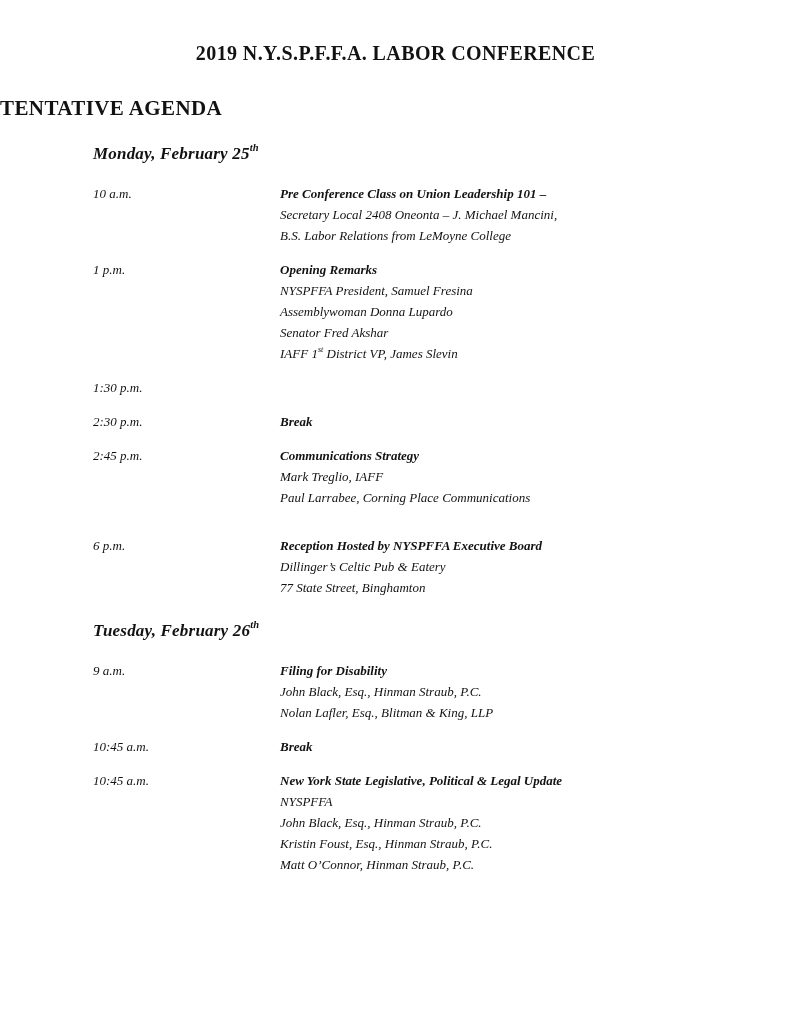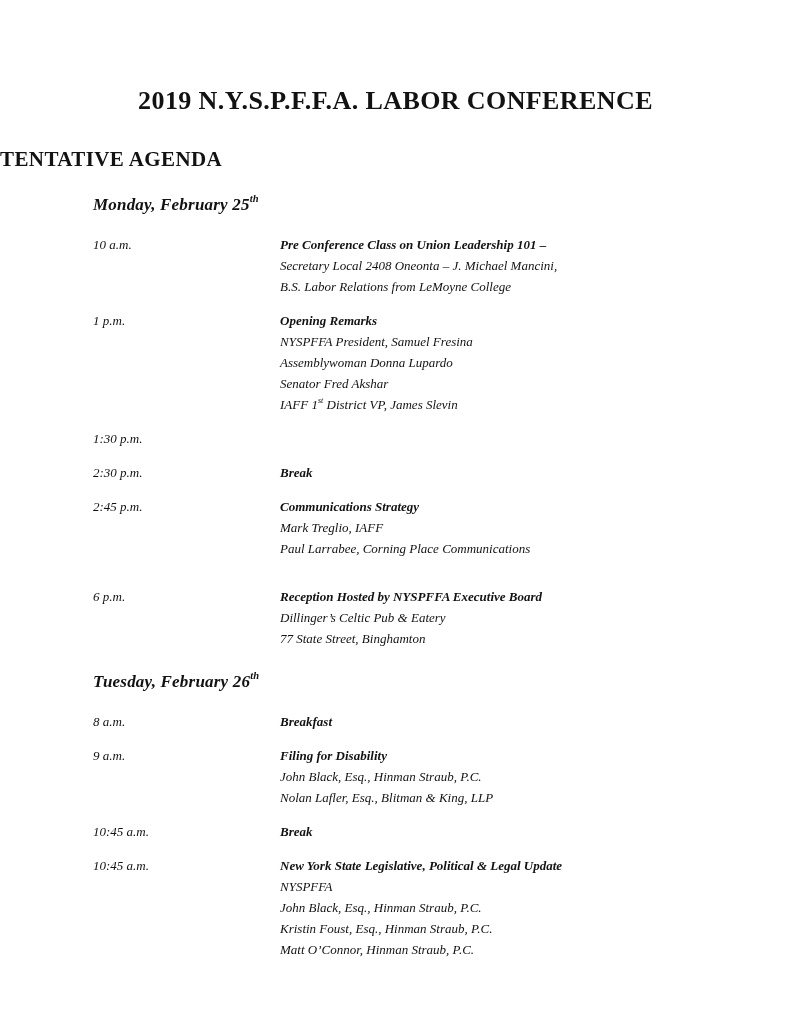--- a/index.html
+++ b/index.html
@@ -11,24 +11,24 @@
     position: relative;
     width: 791px;
     height: 1024px;
     background: #ffffff;
     color: #121212;
     font-family: "Liberation Serif", "DejaVu Serif", serif;
     overflow: hidden;
     box-sizing: border-box;
   }
   .doc-title {
-    margin: 12px;
-    padding-top: 74px;
+    margin: 0;
+    padding-top: 42px;
     text-align: center;
-    font-size: 26px;
+    font-size: 20px;
     font-weight: bold;
     letter-spacing: 0.4px;
   }
   .doc-subtitle {
     margin: 31px 0 0 0;
     font-size: 21px;
     font-weight: bold;
     letter-spacing: 0.4px;
   }
   .days {
@@ -117,26 +117,20 @@
           <div>
             <div class="session-title">Reception Hosted by NYSPFFA Executive Board</div>
             <div class="detail-line">Dillinger’s Celtic Pub &amp; Eatery</div>
             <div class="detail-line">77 State Street, Binghamton</div>
           </div>
         </div>
       </section>
       <section>
         <h3 class="day-heading"><span>Tuesday, February 26</span><sup>th</sup></h3>
         <div class="session">
-          <div class="session-time">8 a.m.</div>
-          <div>
-            <div class="session-title">Breakfast</div>
-          </div>
-        </div>
-        <div class="session">
           <div class="session-time">9 a.m.</div>
           <div>
             <div class="session-title">Filing for Disability</div>
             <div class="detail-line">John Black, Esq., Hinman Straub, P.C.</div>
             <div class="detail-line">Nolan Lafler, Esq., Blitman &amp; King, LLP</div>
           </div>
         </div>
         <div class="session">
           <div class="session-time">10:45 a.m.</div>
           <div>

